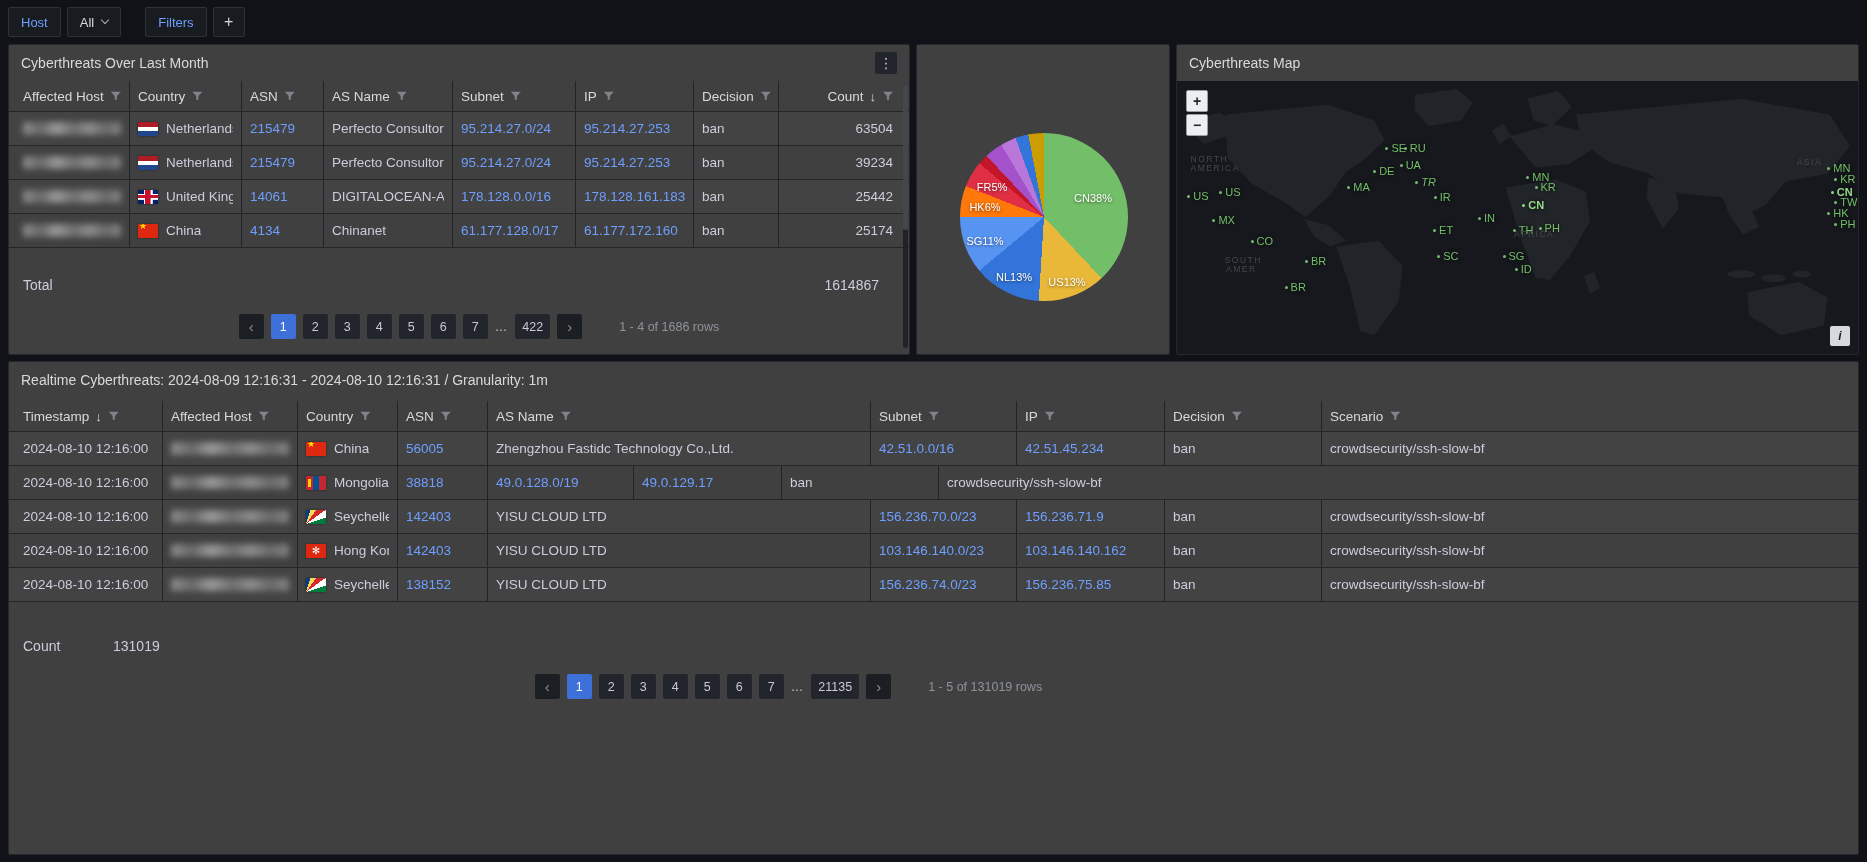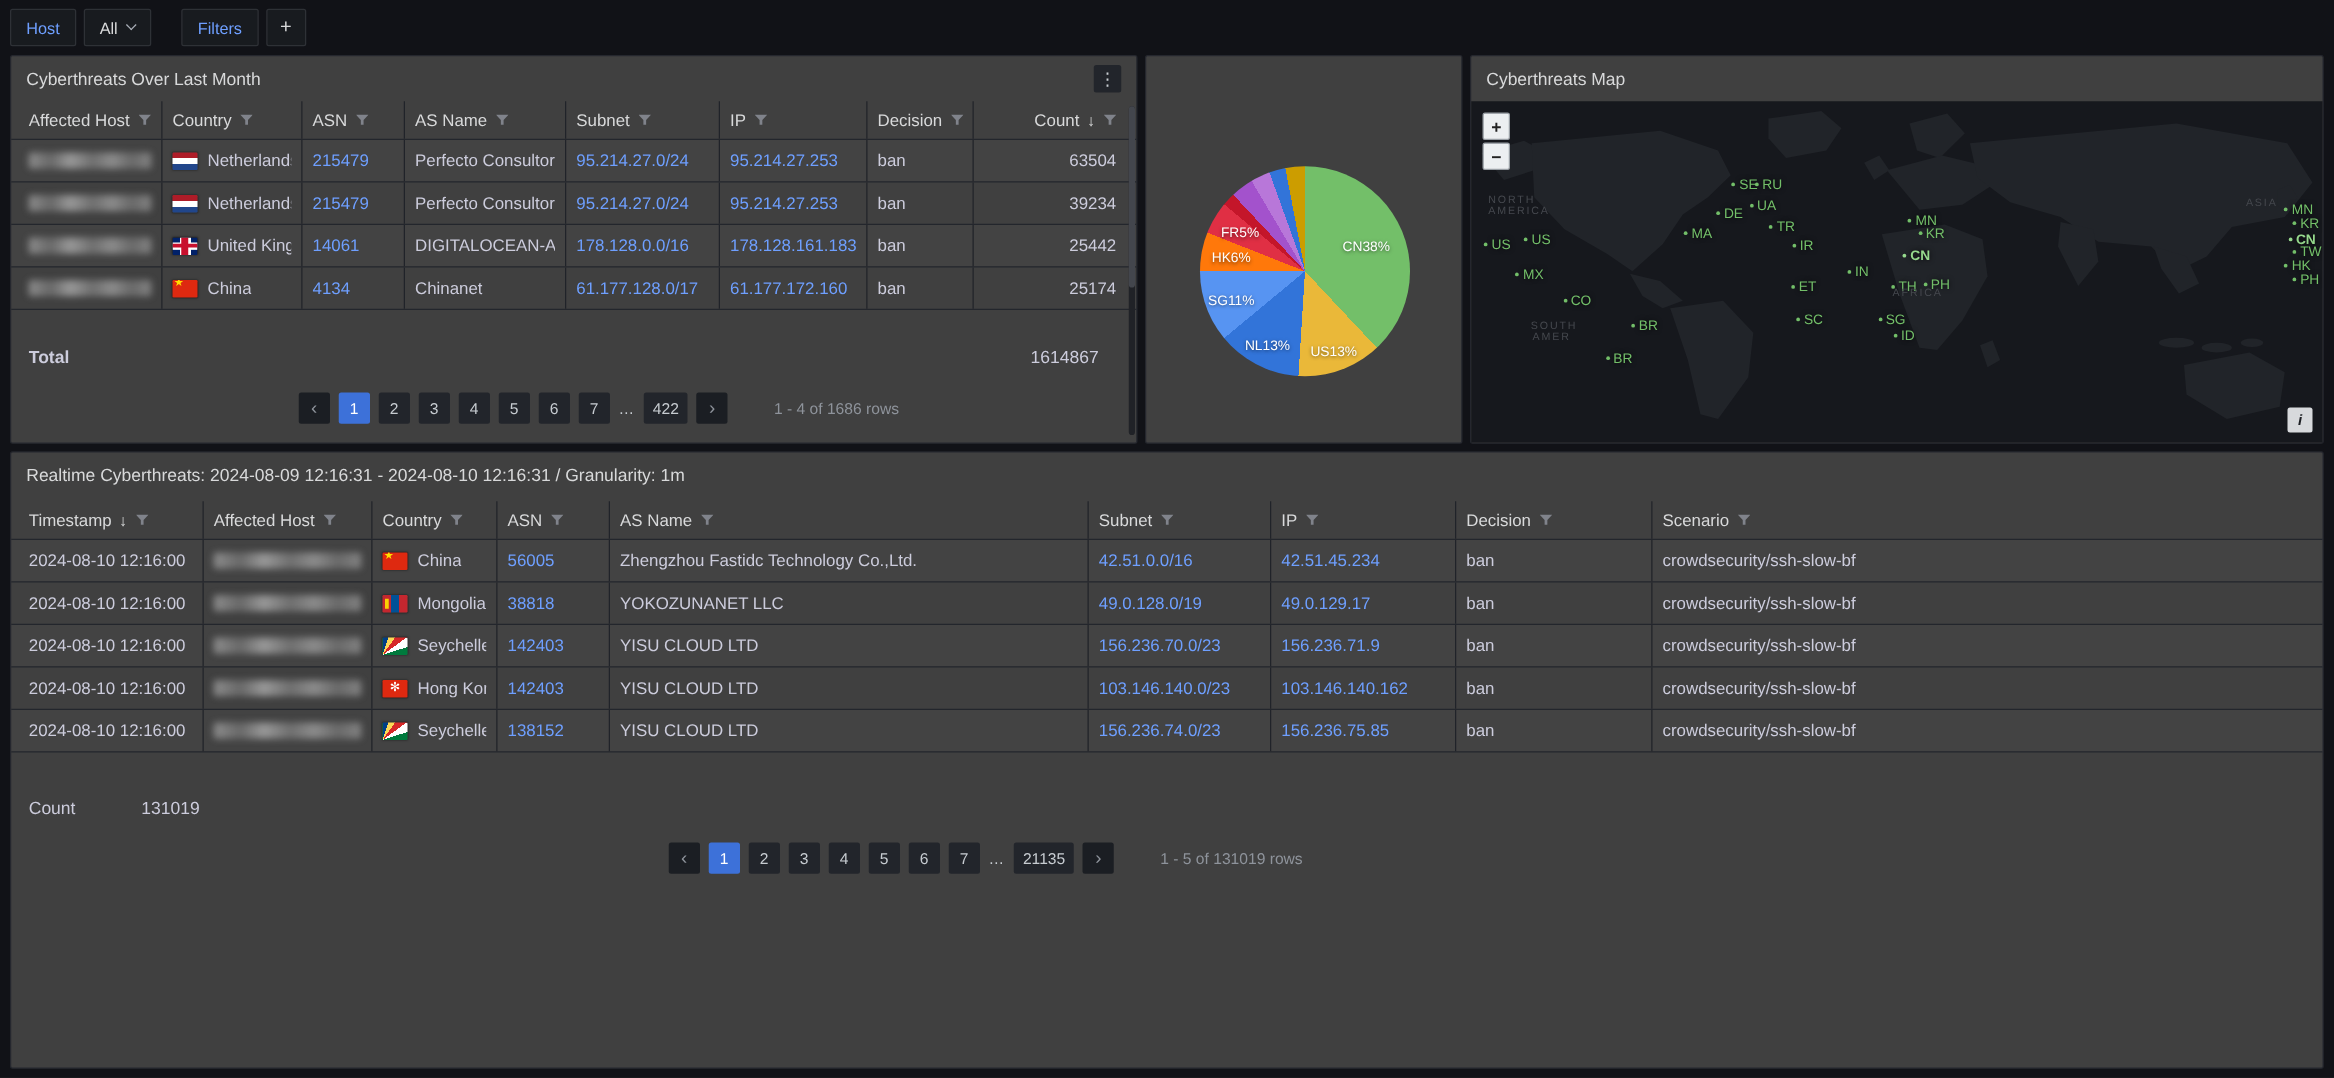--- a/index.html
+++ b/index.html
@@ -65,21 +65,21 @@
 .flag[data-cc="cn"]{background:#DE2910}
 .flag[data-cc="cn"]::after{content:"★";position:absolute;left:1px;top:-3px;color:#FFDE00;font-size:9px}
 .flag[data-cc="mn"]{background:linear-gradient(90deg,#C4272F 33.3%,#015197 33.3% 66.6%,#C4272F 66.6%)}
 .flag[data-cc="mn"]::after{content:"";position:absolute;left:2px;top:3px;width:3px;height:8px;background:#F9CF02}
 .flag[data-cc="sc"]{background:conic-gradient(from 0deg at 0% 100%,#003F87 0 18deg,#FCD856 18deg 36deg,#D62828 36deg 54deg,#fff 54deg 72deg,#007A3D 72deg 90deg)}
 .flag[data-cc="hk"]{background:#DE2910}
 .flag[data-cc="hk"]::after{content:"✻";position:absolute;left:50%;top:50%;transform:translate(-50%,-52%);color:#fff;font-size:10px;line-height:1}
 
 
 .total-row{display:flex;align-items:center;height:30px;margin-top:22px;font-size:14px}
-.total-row .lbl{padding-left:14px;font-weight:700}
+.total-row .lbl{padding-left:14px;font-weight:400}
 .total-row .val{margin-left:auto;padding-right:30px}
 .count-row{display:flex;align-items:center;height:28px;margin-top:30px;font-size:14px}
 .count-row .lbl{padding-left:14px;width:104px;font-weight:500}
 
 
 .pg-wrap{display:flex;align-items:center;justify-content:center;gap:7px;margin-top:14px;font-size:12.5px}
 .pg1{padding-left:40px}
 .pg4{padding-right:290px}
 .pg-btn{min-width:25px;height:25px;padding:0 7px;display:inline-flex;align-items:center;justify-content:center;background:#22252b;border:none;border-radius:2px;color:#c7ccd1;font-size:12.5px;cursor:pointer}
 .pg-btn.active{background:#3d71d9;color:#fff}
@@ -362,21 +362,21 @@
           <span class="map-label" style="left: 6.2%; top: 40.5%;">US</span>
           <span class="map-label" style="left: 5.2%; top: 51%;">MX</span>
           <span class="map-label" style="left: 10.8%; top: 58.5%;">CO</span>
           <span class="map-label" style="left: 18.8%; top: 66%;">BR</span>
           <span class="map-label" style="left: 15.8%; top: 75.5%;">BR</span>
           <span class="map-label" style="left: 30.6%; top: 24.5%;">SE</span>
           <span class="map-label" style="left: 33.3%; top: 24.5%;">RU</span>
           <span class="map-label" style="left: 28.8%; top: 33%;">DE</span>
           <span class="map-label" style="left: 32.7%; top: 30.7%;">UA</span>
           <span class="map-label" style="left: 25%; top: 39%;">MA</span>
-          <span class="map-label" style="left: 35%; top: 37%;">TR</span>
+          <span class="map-label" style="left: 35%; top: 37%; font-style: italic;">TR</span>
           <span class="map-label" style="left: 37.7%; top: 42.6%;">IR</span>
           <span class="map-label" style="left: 37.6%; top: 54.5%;">ET</span>
           <span class="map-label" style="left: 38.2%; top: 64%;">SC</span>
           <span class="map-label" style="left: 44.2%; top: 50%;">IN</span>
           <span class="map-label bright" style="left: 50.7%; top: 45.5%;">CN</span>
           <span class="map-label" style="left: 51.3%; top: 35%;">MN</span>
           <span class="map-label" style="left: 52.5%; top: 39%;">KR</span>
           <span class="map-label" style="left: 49.3%; top: 54.5%;">TH</span>
           <span class="map-label" style="left: 53.1%; top: 54%;">PH</span>
           <span class="map-label" style="left: 47.8%; top: 64%;">SG</span>
@@ -484,23 +484,20 @@
     <div class="td d-host">
             <span class="blur"></span>
           </div>
     <div class="td d-country">
             <span class="flag" data-cc="mn"></span>
             <span class="txt">Mongolia</span>
           </div>
     <div class="td d-asn">
             <span class="link">38818</span>
           </div>
-    <div class="td d-asname">
-            <span class="txt">YOKOZUNANET LLC</span>
-          </div>
     <div class="td d-subnet">
             <span class="link">49.0.128.0/19</span>
           </div>
     <div class="td d-ip">
             <span class="link">49.0.129.17</span>
           </div>
     <div class="td d-dec">
             <span class="txt">ban</span>
           </div>
     <div class="td d-scn">

